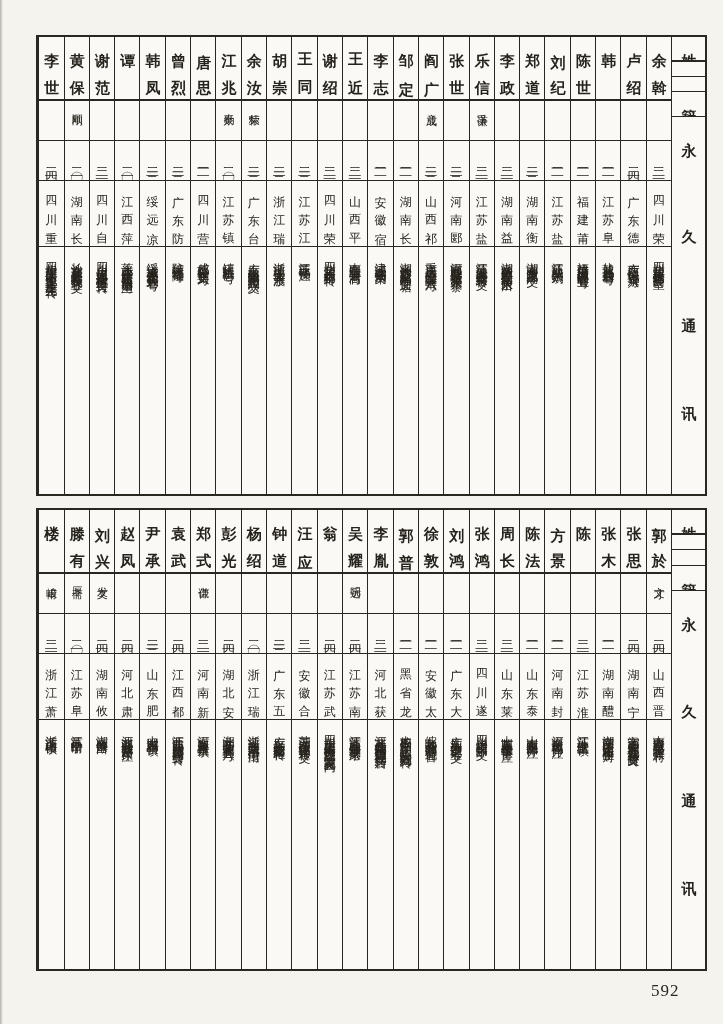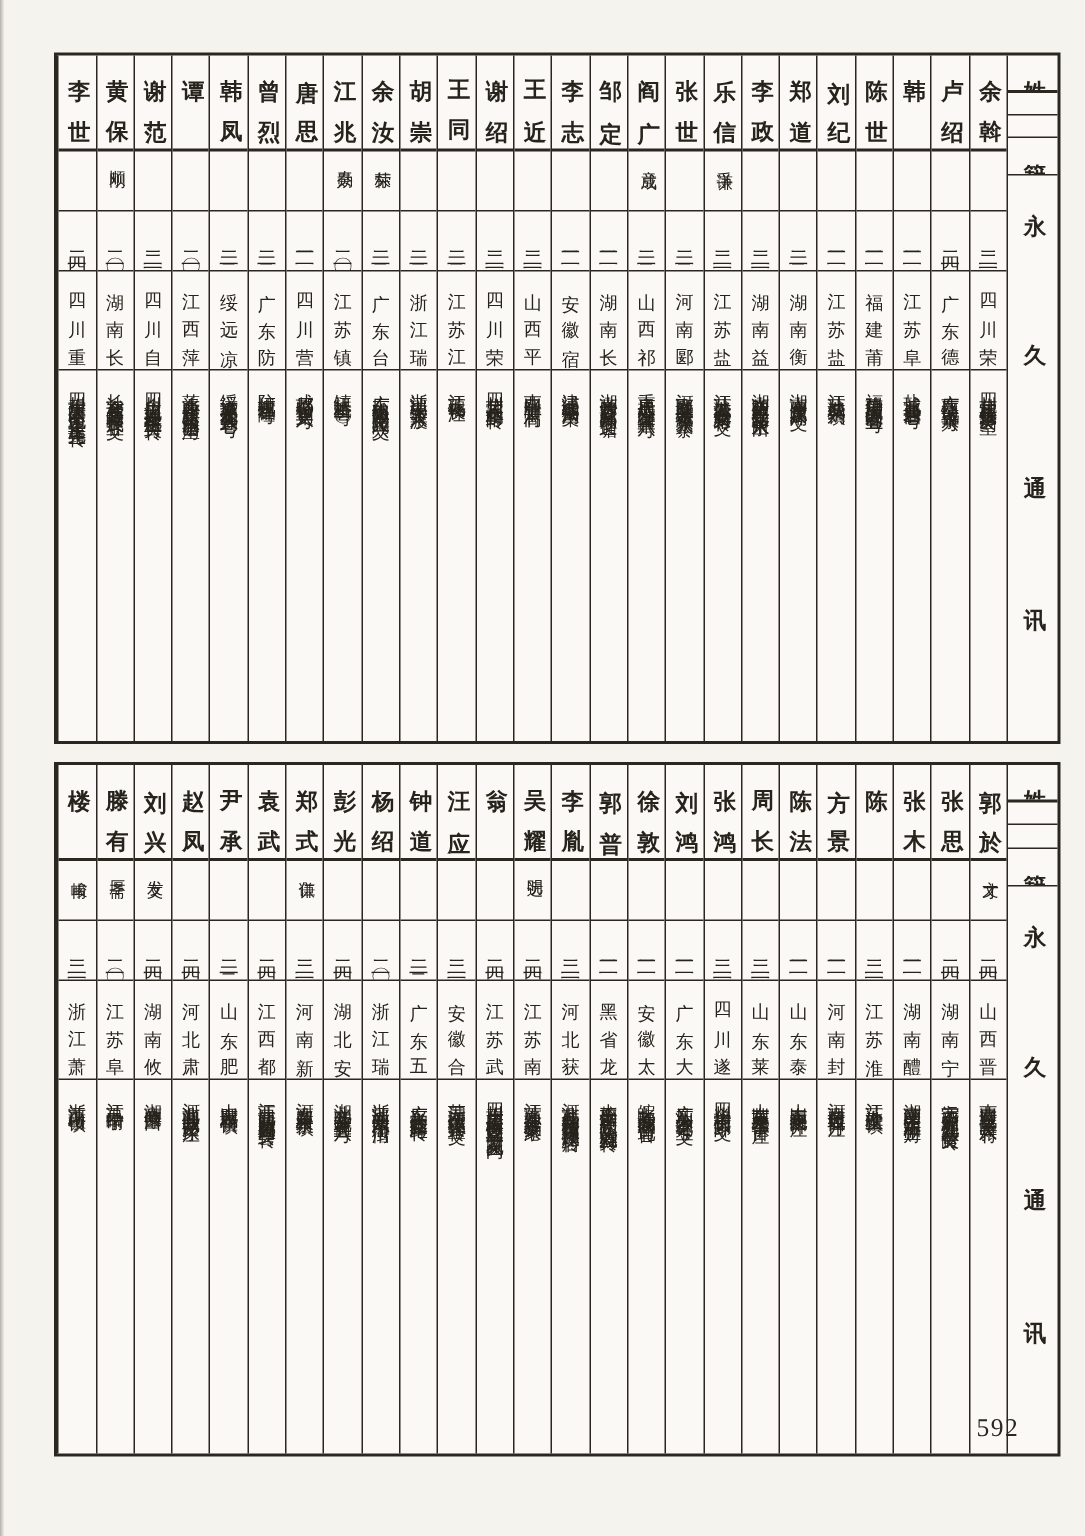--- a/index.html
+++ b/index.html
@@ -62,21 +62,21 @@
   .hdr .alias .vtext,.hdr .age .vtext{
     margin:auto;font-size:13px;letter-spacing:1px;height:auto;
   }
   .hdr .address .vtext{
     height:calc(100% - 24px);margin:12px auto;
     font-size:15px;text-align:justify;text-align-last:justify;letter-spacing:0;
   }
   .table-top{top:35px;height:461px;}
   .table-bottom{top:508px;height:463px;}
   .page-number{
-    position:absolute;left:651px;top:942px;
+    position:absolute;left:651px;top:981px;
     font-size:17px;letter-spacing:1px;color:#2b2722;
   }
 </style>
 </head>
 <body>
 
 <div class="page">
 
   <div class="reg-table table-top">
     <div class="col hdr">

